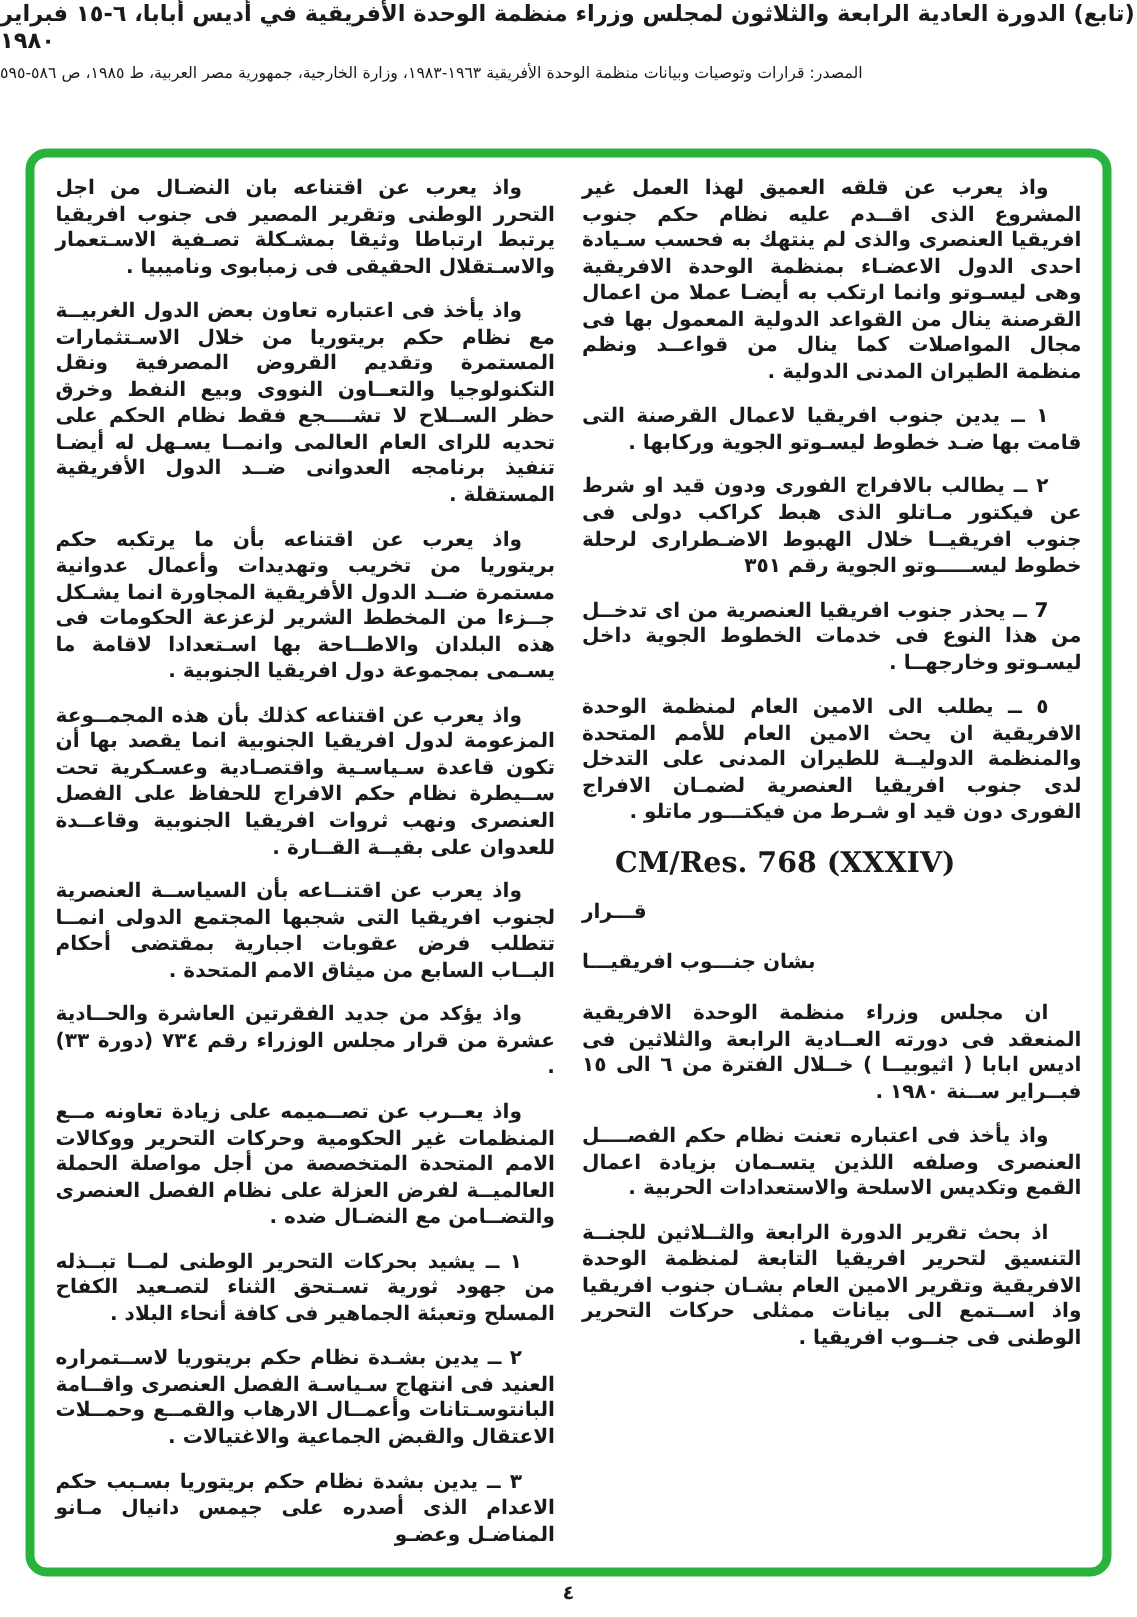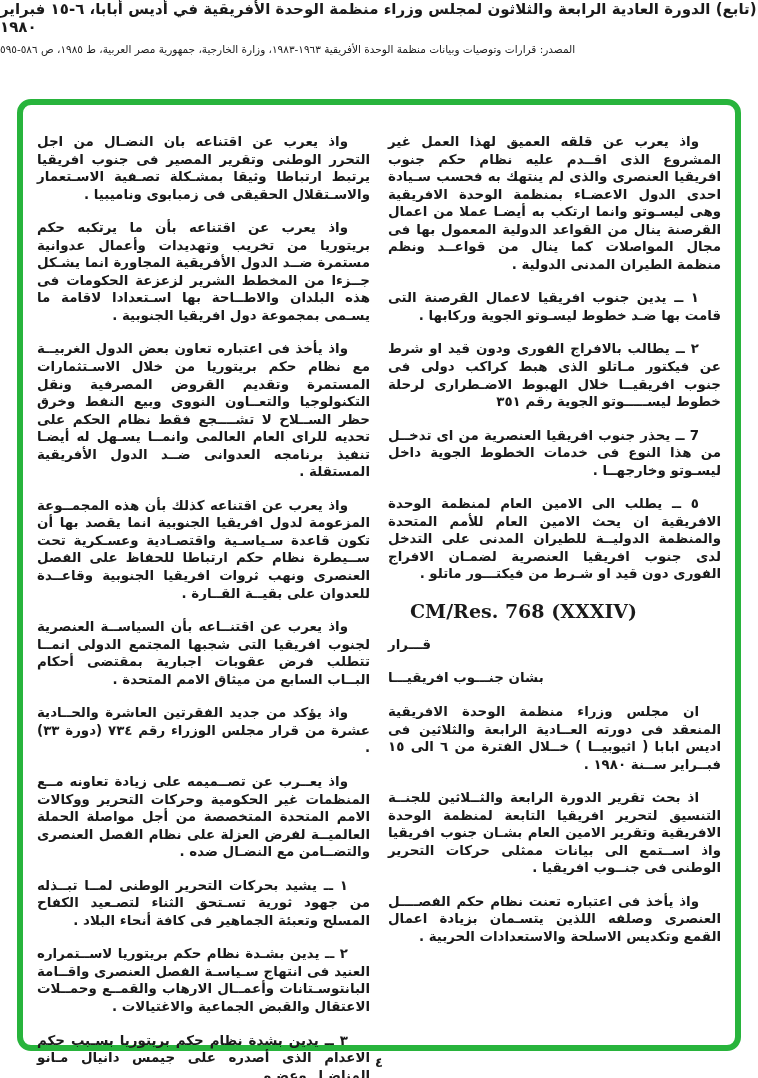--- a/index.html
+++ b/index.html
@@ -48,21 +48,21 @@
   }
   .col {
     width: 337px;
     direction: rtl;
     text-align: justify;
     font-size: 13.4px;
     font-weight: bold;
     line-height: 1.31;
   }
   .col p {
-    margin: 16px 0 12px 0;
+    margin: 0 0 12px 0;
     text-indent: 22px;
   }
   .res-code {
     direction: ltr;
     text-align: left;
     font-family: "DejaVu Serif", serif;
     font-weight: bold;
     font-size: 19px;
     margin: 20px 0 18px 0;
     text-indent: 0;
@@ -97,29 +97,29 @@
     <div class="col">
       <p>واذ يعرب عن قلقه العميق لهذا العمل غير المشروع الذى اقــدم عليه نظام حكم جنوب افريقيا العنصرى والذى لم ينتهك به فحسب سـيادة احدى الدول الاعضـاء بمنظمة الوحدة الافريقية وهى ليسـوتو وانما ارتكب به أيضـا عملا من اعمال القرصنة ينال من القواعد الدولية المعمول بها فى مجال المواصلات كما ينال من قواعــد ونظم منظمة الطيران المدنى الدولية .</p>
       <p>١ ــ يدين جنوب افريقيا لاعمال القرصنة التى قامت بها ضـد خطوط ليسـوتو الجوية وركابها .</p>
       <p>٢ ــ يطالب بالافراج الفورى ودون قيد او شرط عن فيكتور مـاتلو الذى هبط كراكب دولى فى جنوب افريقيــا خلال الهبوط الاضـطرارى لرحلة خطوط ليســـــوتو الجوية رقم ٣٥١</p>
       <p>7 ــ يحذر جنوب افريقيا العنصرية من اى تدخــل من هذا النوع فى خدمات الخطوط الجوية داخل ليسـوتو وخارجهــا .</p>
       <p>٥ ــ يطلب الى الامين العام لمنظمة الوحدة الافريقية ان يحث الامين العام للأمم المتحدة والمنظمة الدوليــة للطيران المدنى على التدخل لدى جنوب افريقيا العنصرية لضمـان الافراج الفورى دون قيد او شـرط من فيكتـــور ماتلو .</p>
       <p class="res-code">CM/Res. 768 (XXXIV)</p>
       <p class="res-heading">قـــرار</p>
       <p class="res-heading">بشان جنـــوب افريقيـــا</p>
       <p>ان مجلس وزراء منظمة الوحدة الافريقية المنعقد فى دورته العــادية الرابعة والثلاثين فى اديس ابابا ( اثيوبيــا ) خــلال الفترة من ٦ الى ١٥ فبــراير ســنة ١٩٨٠ .</p>
+      <p>واذ يأخذ فى اعتباره تعنت نظام حكم الفصــــل العنصرى وصلفه اللذين يتسـمان بزيادة اعمال القمع وتكديس الاسلحة والاستعدادات الحربية .</p>
       <p>اذ بحث تقرير الدورة الرابعة والثــلاثين للجنــة التنسيق لتحرير افريقيا التابعة لمنظمة الوحدة الافريقية وتقرير الامين العام بشـان جنوب افريقيا واذ اســتمع الى بيانات ممثلى حركات التحرير الوطنى فى جنــوب افريقيا .</p>
-      <p>واذ يأخذ فى اعتباره تعنت نظام حكم الفصــــل العنصرى وصلفه اللذين يتسـمان بزيادة اعمال القمع وتكديس الاسلحة والاستعدادات الحربية .</p>
     </div>
 
     <div class="col">
       <p>واذ يعرب عن اقتناعه بان النضـال من اجل التحرر الوطنى وتقرير المصير فى جنوب افريقيا يرتبط ارتباطا وثيقا بمشـكلة تصـفية الاسـتعمار والاسـتقلال الحقيقى فى زمبابوى وناميبيا .</p>
+      <p>واذ يأخذ فى اعتباره تعاون بعض الدول الغربيــة مع نظام حكم بريتوريا من خلال الاسـتثمارات المستمرة وتقديم القروض المصرفية ونقل التكنولوجيا والتعــاون النووى وبيع النفط وخرق حظر الســلاح لا تشــــجع فقط نظام الحكم على تحديه للراى العام العالمى وانمــا يسـهل له أيضـا تنفيذ برنامجه العدوانى ضــد الدول الأفريقية المستقلة .</p>
       <p>واذ يعرب عن اقتناعه بأن ما يرتكبه حكم بريتوريا من تخريب وتهديدات وأعمال عدوانية مستمرة ضــد الدول الأفريقية المجاورة انما يشـكل جــزءا من المخطط الشرير لزعزعة الحكومات فى هذه البلدان والاطــاحة بها اسـتعدادا لاقامة ما يسـمى بمجموعة دول افريقيا الجنوبية .</p>
-      <p>واذ يأخذ فى اعتباره تعاون بعض الدول الغربيــة مع نظام حكم بريتوريا من خلال الاسـتثمارات المستمرة وتقديم القروض المصرفية ونقل التكنولوجيا والتعــاون النووى وبيع النفط وخرق حظر الســلاح لا تشــــجع فقط نظام الحكم على تحديه للراى العام العالمى وانمــا يسـهل له أيضـا تنفيذ برنامجه العدوانى ضــد الدول الأفريقية المستقلة .</p>
-      <p>واذ يعرب عن اقتناعه كذلك بأن هذه المجمــوعة المزعومة لدول افريقيا الجنوبية انما يقصد بها أن تكون قاعدة سـياسـية واقتصـادية وعسـكرية تحت ســيطرة نظام حكم ارتباطا للحفاظ على الفصل العنصرى ونهب ثروات افريقيا الجنوبية وقاعــدة للعدوان على بقيــة القــارة .</p>
+      <p>واذ يعرب عن اقتناعه كذلك بأن هذه المجمــوعة المزعومة لدول افريقيا الجنوبية انما يقصد بها أن تكون قاعدة سـياسـية واقتصـادية وعسـكرية تحت ســيطرة نظام حكم الافراج للحفاظ على الفصل العنصرى ونهب ثروات افريقيا الجنوبية وقاعــدة للعدوان على بقيــة القــارة .</p>
       <p>واذ يعرب عن اقتنــاعه بأن السياســة العنصرية لجنوب افريقيا التى شجبها المجتمع الدولى انمــا تتطلب فرض عقوبات اجبارية بمقتضى أحكام البــاب السابع من ميثاق الامم المتحدة .</p>
       <p>واذ يؤكد من جديد الفقرتين العاشرة والحــادية عشرة من قرار مجلس الوزراء رقم ٧٣٤ (دورة ٣٣) .</p>
       <p>واذ يعــرب عن تصــميمه على زيادة تعاونه مــع المنظمات غير الحكومية وحركات التحرير ووكالات الامم المتحدة المتخصصة من أجل مواصلة الحملة العالميــة لفرض العزلة على نظام الفصل العنصرى والتضــامن مع النضـال ضده .</p>
       <p>١ ــ يشيد بحركات التحرير الوطنى لمــا تبــذله من جهود ثورية تسـتحق الثناء لتصـعيد الكفاح المسلح وتعبئة الجماهير فى كافة أنحاء البلاد .</p>
       <p>٢ ــ يدين بشـدة نظام حكم بريتوريا لاســتمراره العنيد فى انتهاج سـياسـة الفصل العنصرى واقــامة البانتوسـتانات وأعمــال الارهاب والقمــع وحمــلات الاعتقال والقبض الجماعية والاغتيالات .</p>
       <p>٣ ــ يدين بشدة نظام حكم بريتوريا بسـبب حكم الاعدام الذى أصدره على جيمس دانيال مـانو المناضـل وعضـو</p>
     </div>
 
   </div>
 </div>

